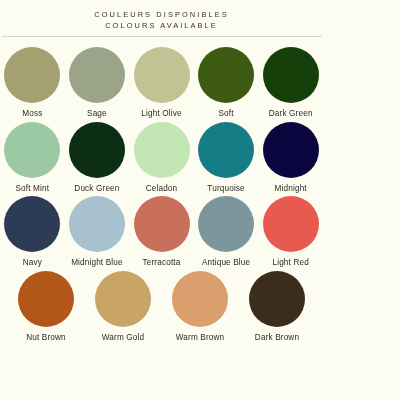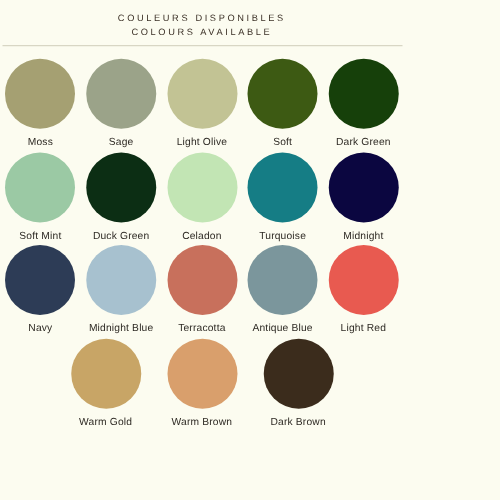--- a/index.html
+++ b/index.html
@@ -154,20 +154,24 @@
         <span class="swatch-label">Antique Blue</span>
       </div>
       <div class="swatch-cell">
         <span class="swatch-disc" style="background: rgb(232, 90, 80);"></span>
         <span class="swatch-label">Light Red</span>
       </div>
     </div>
 
     <div class="swatch-row row-4">
       <div class="swatch-cell">
+        <span class="swatch-disc" style="background: rgb(178, 86, 26);"></span>
+        <span class="swatch-label">Nut Brown</span>
+      </div>
+      <div class="swatch-cell">
         <span class="swatch-disc" style="background: rgb(200, 165, 102);"></span>
         <span class="swatch-label">Warm Gold</span>
       </div>
       <div class="swatch-cell">
         <span class="swatch-disc" style="background: rgb(217, 159, 108);"></span>
         <span class="swatch-label">Warm Brown</span>
       </div>
       <div class="swatch-cell">
         <span class="swatch-disc" style="background: rgb(59, 44, 28);"></span>
         <span class="swatch-label">Dark Brown</span>

